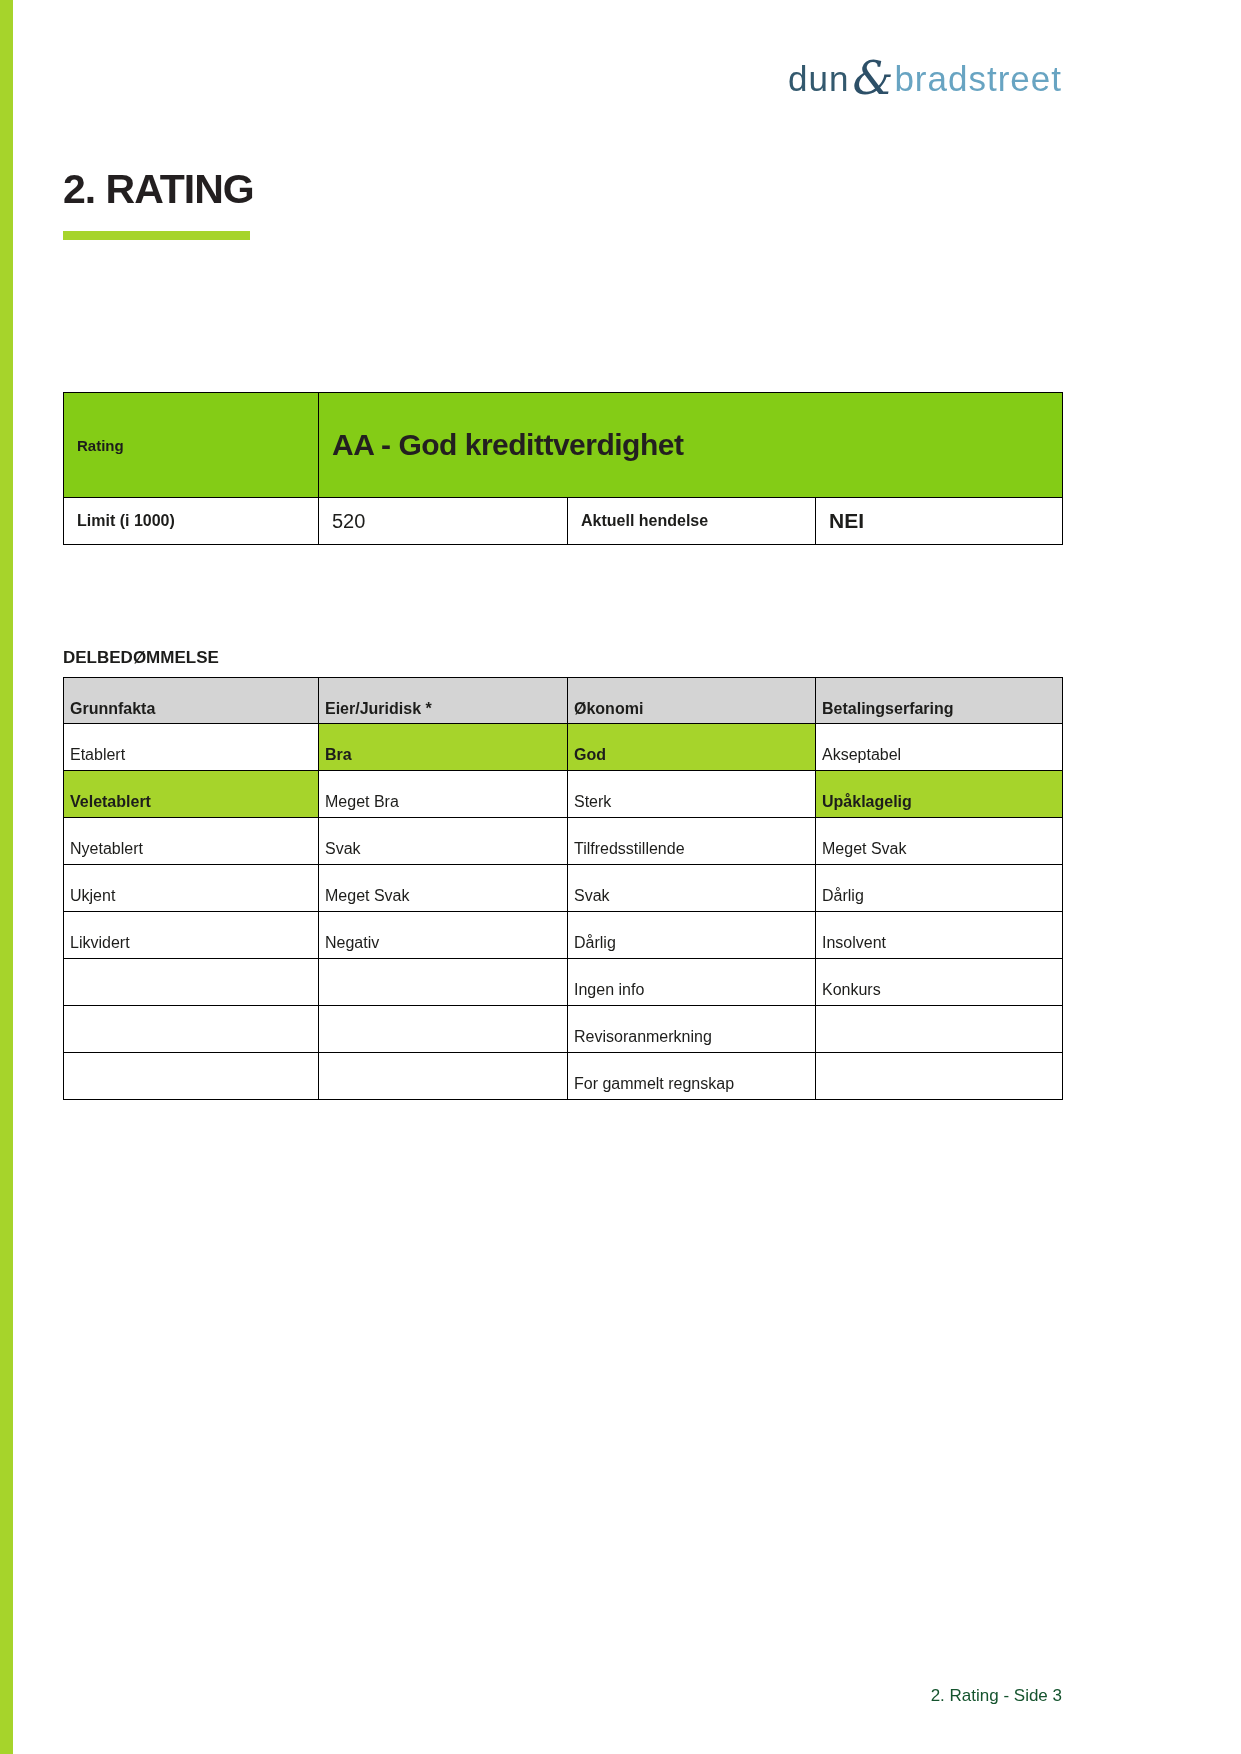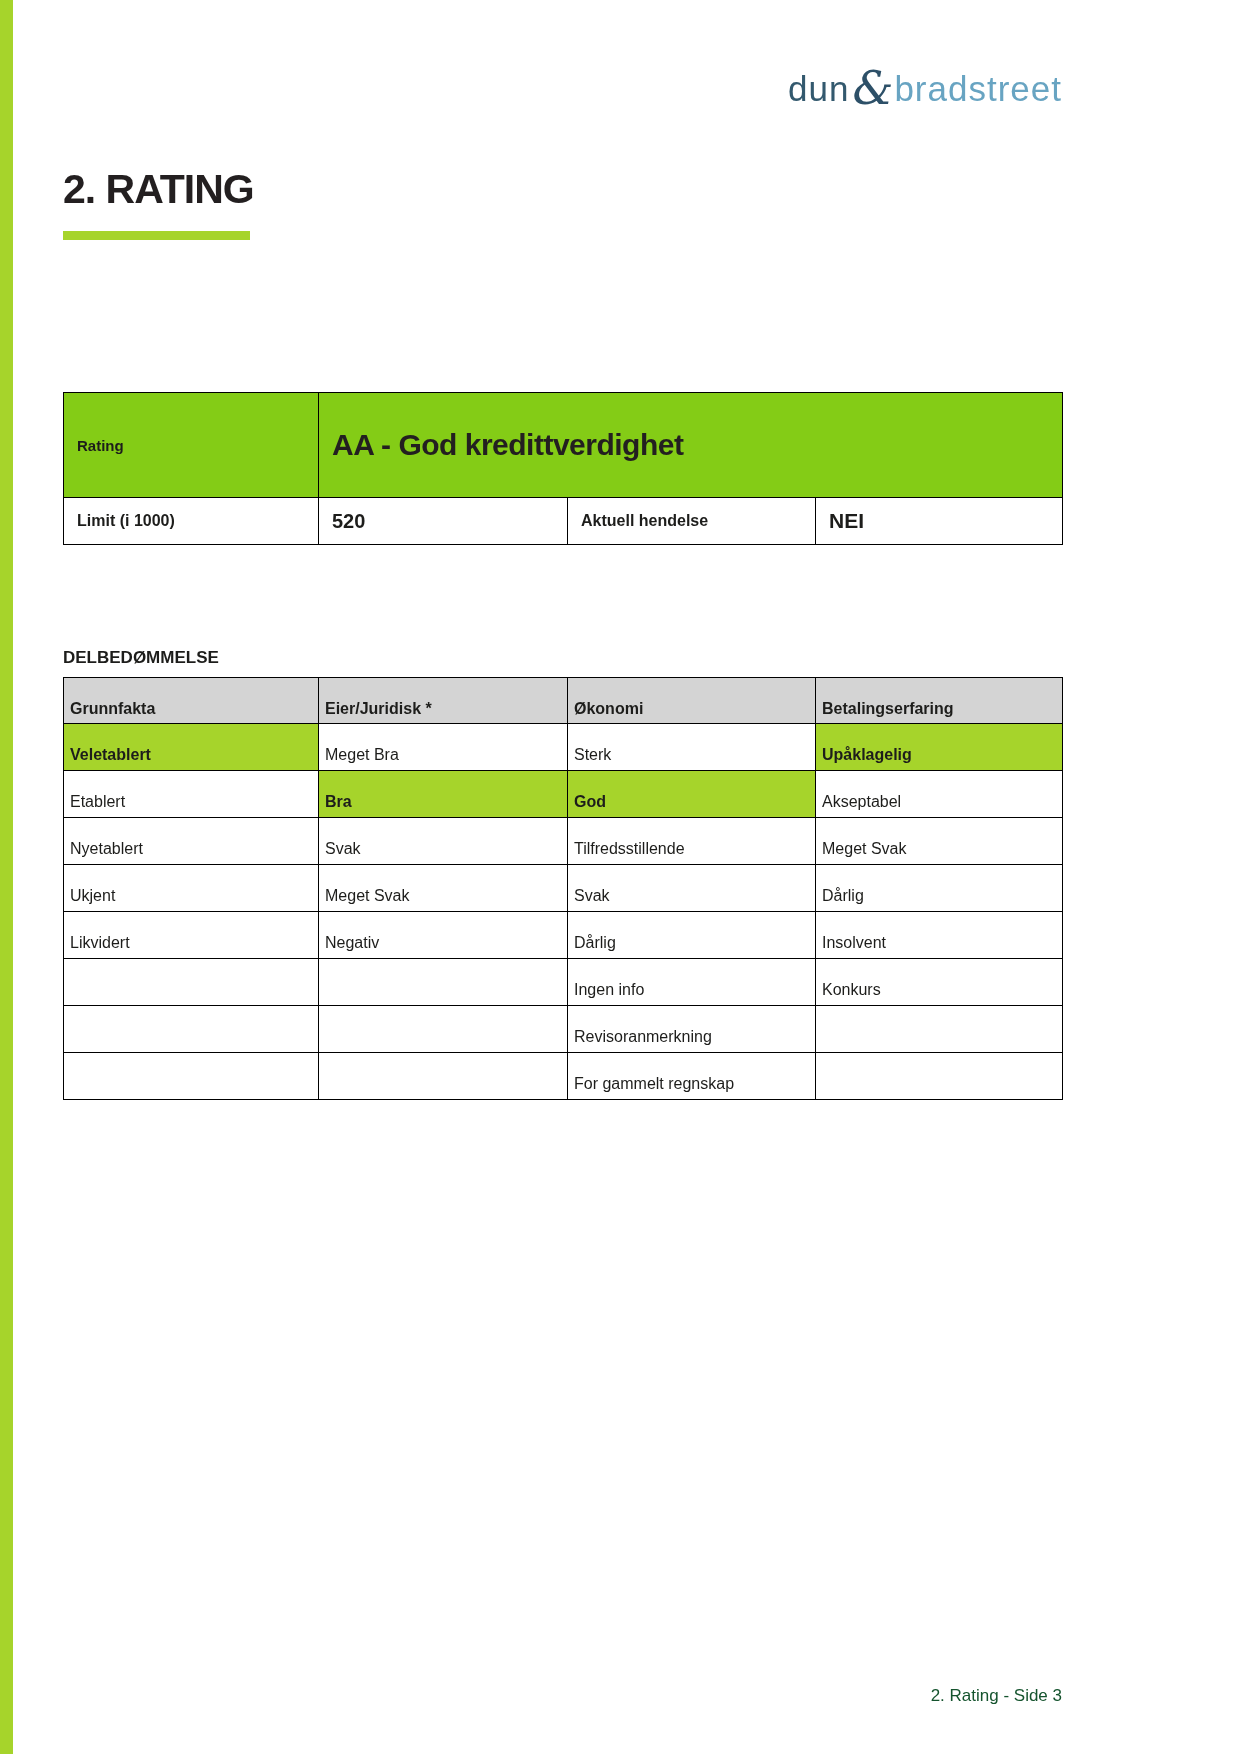--- a/index.html
+++ b/index.html
@@ -4,41 +4,41 @@
 <style>
   html,body{margin:0;padding:0;}
   body{
     width:1241px;height:1754px;position:relative;background:#ffffff;
     font-family:"Liberation Sans",sans-serif;color:#1d1d1b;overflow:hidden;
   }
   
   .left-bar{position:absolute;left:0;top:0;width:13px;height:1754px;background:#a6d42b;}
 
   
-  .logo{position:absolute;top:62px;right:179px;display:flex;align-items:baseline;line-height:1;}
+  .logo{position:absolute;top:52px;right:179px;display:flex;align-items:baseline;line-height:1;}
   .logo .p1{font-size:35px;color:#33596e;letter-spacing:1px;font-weight:400;}
   .logo .amp{font-family:"DejaVu Serif",serif;font-style:italic;font-size:46px;color:#2d5068;
              margin:0 1px 0 3px;position:relative;top:3px;font-weight:400;}
   .logo .p2{font-size:35px;color:#68a4c2;letter-spacing:1px;font-weight:400;text-align:center;}
 
   
   .page-heading{position:absolute;left:63px;top:166px;font-size:41px;font-weight:bold;
                 color:#231f20;letter-spacing:-1px;}
   .heading-rule{position:absolute;left:63px;top:231px;width:187px;height:9px;background:#a6d42b;}
 
   
   .t1{position:absolute;left:63px;top:392px;width:999px;border-collapse:collapse;table-layout:fixed;}
   .t1 td{border:1px solid #000;vertical-align:middle;padding:0 0 0 13px;}
   .t1 .green{background:#84cc16;}
   .t1 .row-top td{height:104px;}
   .t1 .row-bot td{height:46px;margin-top:8px;}
   .rating-label{font-size:15px;font-weight:bold;color:#1d1d1b;}
   .rating-value{font-size:30px;font-weight:bold;color:#231f20;letter-spacing:-0.5px;margin-left:44px;}
   .limit-label,.event-label{font-size:16px;font-weight:bold;}
-  .limit-value{font-size:20px;font-weight:bold;}
+  .limit-value{font-size:20px;font-weight:normal;}
   .event-value{font-size:21px;font-weight:bold;}
 
   
   .delb-title{position:absolute;left:63px;top:648px;font-size:17px;font-weight:bold;color:#1d1d1b;}
   .t2{position:absolute;left:63px;top:677px;width:999px;border-collapse:collapse;table-layout:fixed;
       font-size:16px;}
   .t2 th,.t2 td{border:1px solid #000;text-align:left;vertical-align:middle;padding:16px 4px 0 6px;
       overflow:hidden;white-space:nowrap;}
   .t2 th{background:#d4d4d4;height:29px;font-weight:bold;font-size:16px;}
   .t2 td{height:30px;font-weight:normal;}
@@ -92,30 +92,30 @@
       <col style="width:247px">
     </colgroup>
   <tbody>
       <tr>
     <th>Grunnfakta</th>
     <th>Eier/Juridisk *</th>
     <th>Økonomi</th>
     <th>Betalingserfaring</th>
   </tr>
   <tr>
+    <td class="">Etablert</td>
+    <td class="hl">Bra</td>
+    <td class="hl">God</td>
+    <td class="">Akseptabel</td>
+  </tr>
+  <tr>
     <td class="hl">Veletablert</td>
     <td class="">Meget Bra</td>
     <td class="">Sterk</td>
     <td class="hl">Upåklagelig</td>
-  </tr>
-  <tr>
-    <td class="">Etablert</td>
-    <td class="hl">Bra</td>
-    <td class="hl">God</td>
-    <td class="">Akseptabel</td>
   </tr>
   <tr>
     <td class="">Nyetablert</td>
     <td class="">Svak</td>
     <td class="">Tilfredsstillende</td>
     <td class="">Meget Svak</td>
   </tr>
   <tr>
     <td class="">Ukjent</td>
     <td class="">Meget Svak</td>

